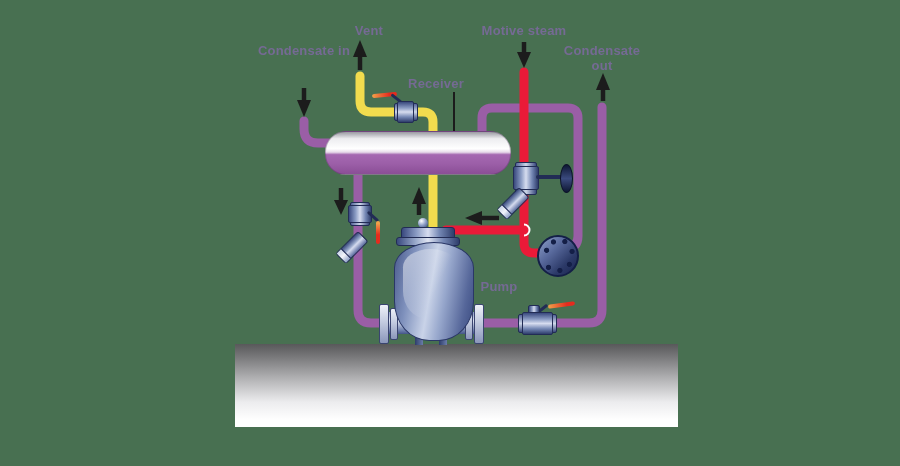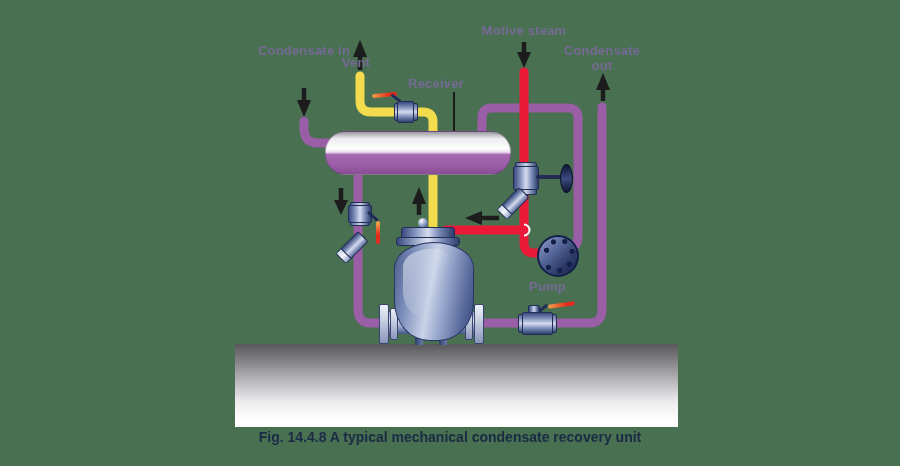--- a/index.html
+++ b/index.html
@@ -199,21 +199,20 @@
   <div class="vgroup" style="left:515px;top:296px;width:70px;height:42px;">
     <div class="lever" style="left:33px;top:7px;width:27px;height:4px;transform:rotate(-8deg);"></div>
     <div class="stem" style="left:19px;top:12px;width:15px;height:3px;transform:rotate(-38deg);"></div>
     <div class="vbody" style="left:13px;top:9px;width:10px;height:9px;"></div>
     <div class="vflange h" style="left:3px;top:18px;width:5px;height:17px;"></div>
     <div class="vflange h" style="left:35px;top:18px;width:5px;height:17px;"></div>
     <div class="vbody h" style="left:7px;top:16px;width:29px;height:21px;"></div>
   </div>
 
   <div class="lbl" style="left:254px;top:43px;width:100px;">Condensate in</div>
-  <div class="lbl" style="left:316px;top:23px;width:80px;margin-top:32px;">Vent</div>
+  <div class="lbl" style="left:329px;top:23px;width:80px;">Vent</div>
   <div class="lbl" style="left:386px;top:76px;width:100px;">Receiver</div>
   <div class="leader" style="left:453px;top:92px;height:39px;"></div>
   <div class="lbl" style="left:464px;top:23px;width:120px;">Motive steam</div>
   <div class="lbl" style="left:552px;top:43px;width:100px;">Condensate out</div>
-  <div class="lbl" style="left:496px;top:279px;width:70px;text-align:right;">Pump</div>
-
-  <div class="caption">Fig. 14.4.8 A typical mechanical condensate recovery unit</div>
+  <div class="lbl" style="left:464px;top:279px;width:70px;text-align:center;">Pump</div>
+
 </div>
 
 </body></html>

